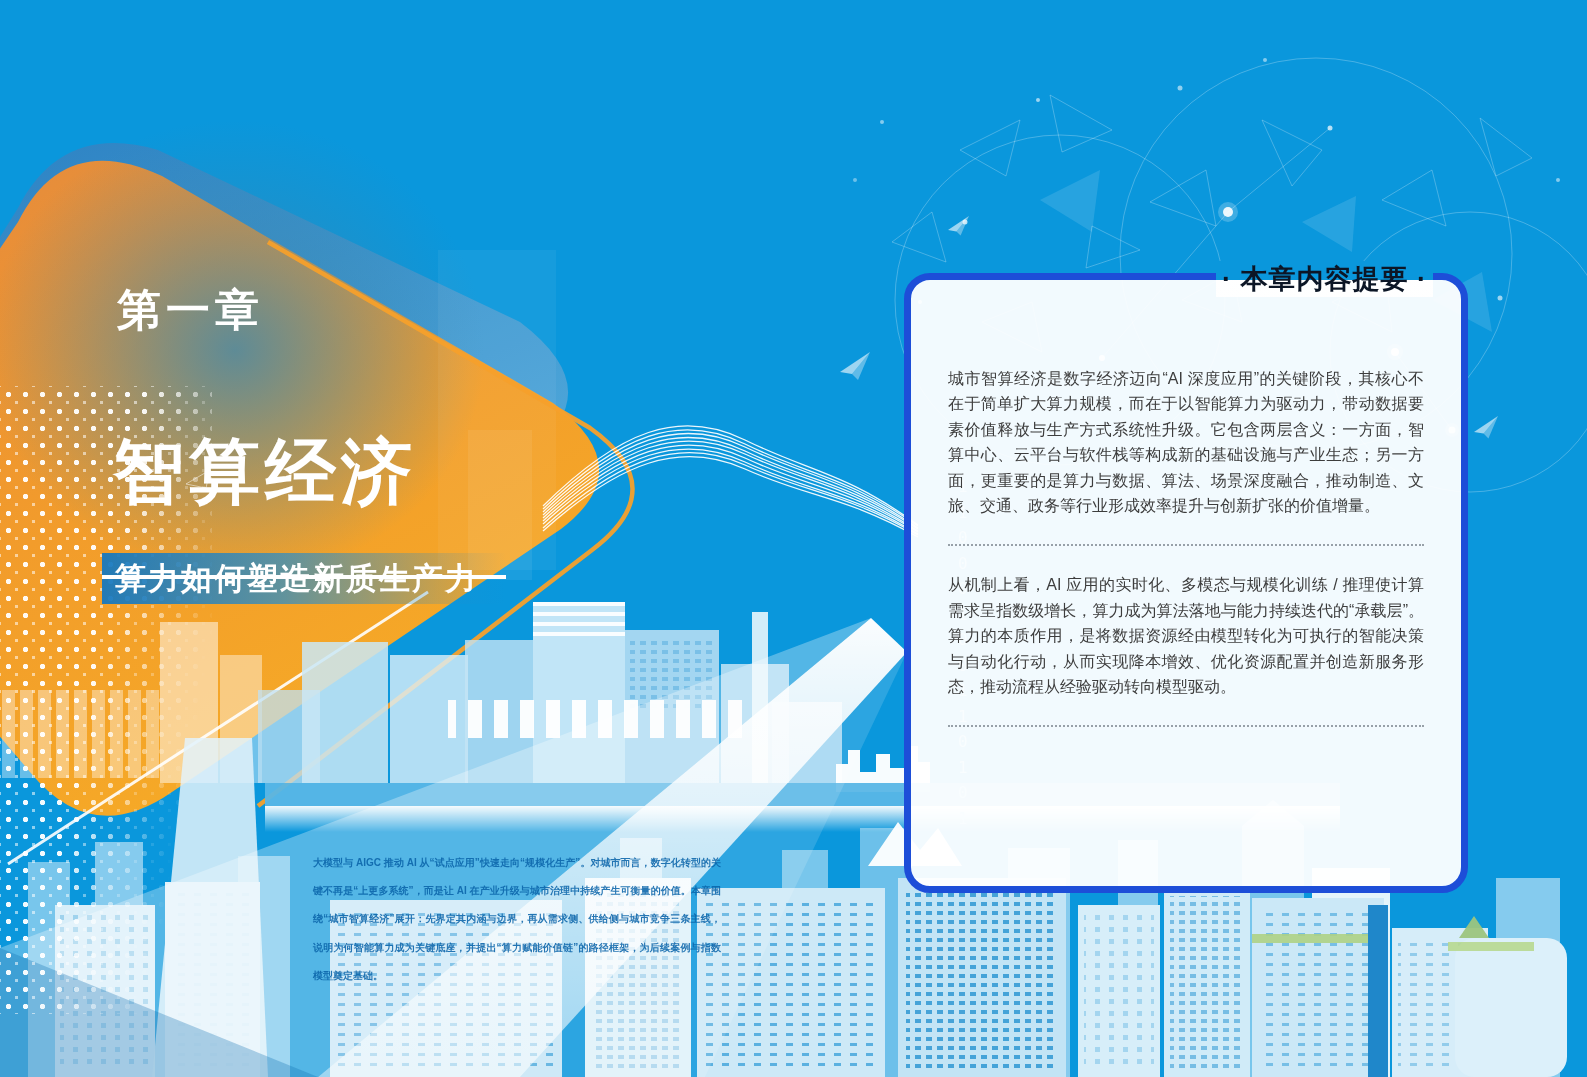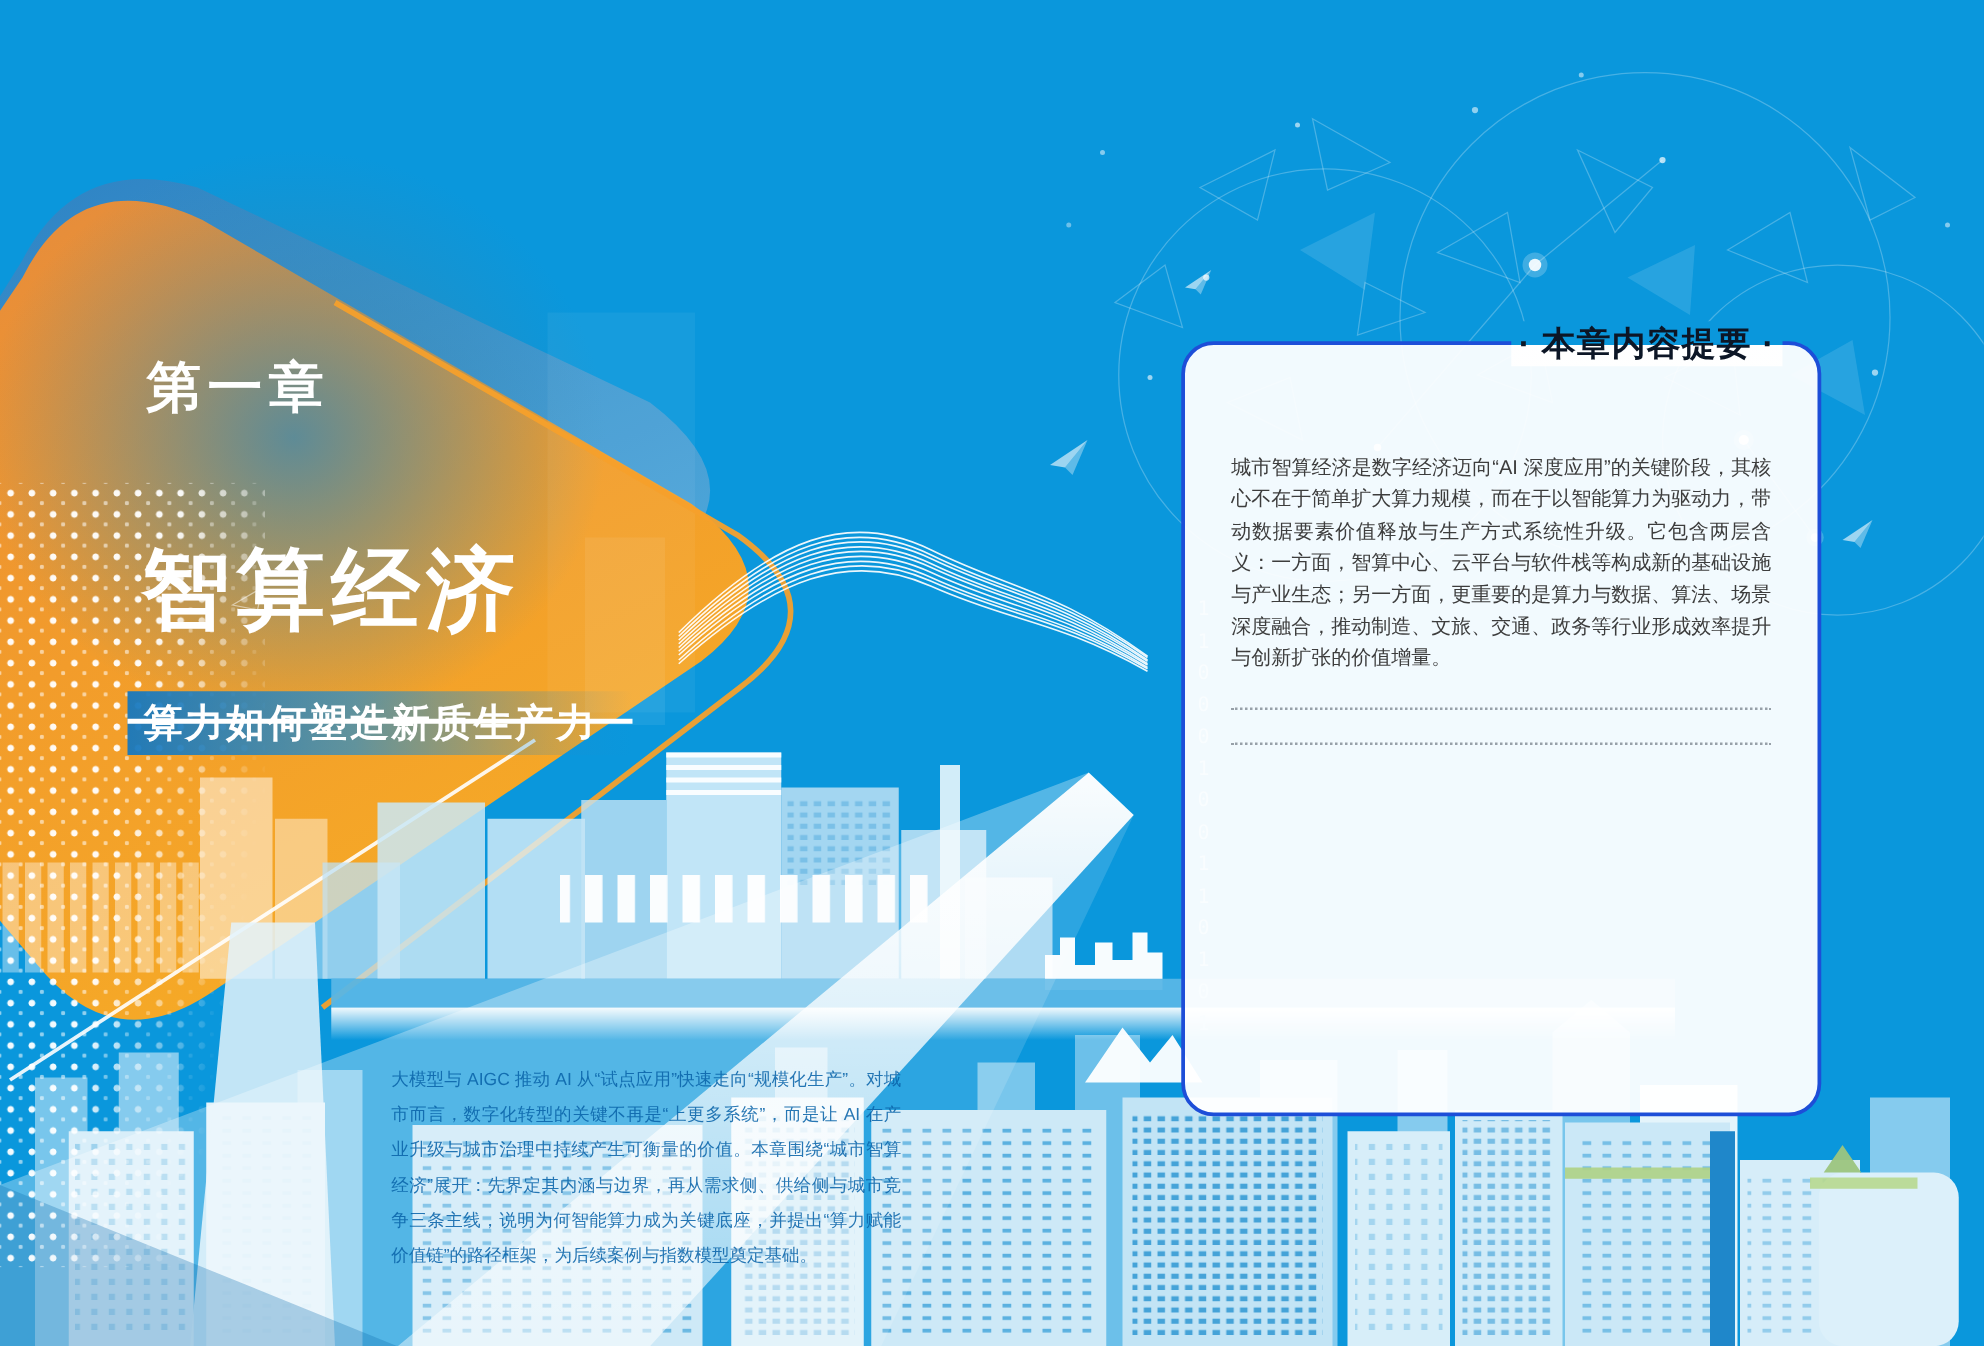--- a/index.html
+++ b/index.html
@@ -19,24 +19,24 @@
   .ch-number{position:absolute;left:117px;top:281px;z-index:4;color:#fff;
              font-size:44px;font-weight:900;letter-spacing:5px;}
   .ch-title{position:absolute;left:113px;top:425px;z-index:4;color:#fff;
             font-size:71px;font-weight:900;letter-spacing:5px;text-align:center;}
   .ch-sub-band{position:absolute;left:102px;top:517px;width:404px;height:51px;z-index:4;
                display:flex;align-items:center;padding-left:13px;box-sizing:border-box;
                background:linear-gradient(90deg,rgba(23,120,190,.95) 0%,rgba(35,140,205,.7) 45%,rgba(35,140,205,0) 100%);margin-top:36px;}
   .ch-sub-band span{color:#fff;font-size:31px;font-weight:900;letter-spacing:2px;white-space:nowrap;}
   .ch-underline{position:absolute;left:102px;top:575px;width:404px;height:4px;background:#fff;z-index:4;}
   .intro{position:absolute;left:313px;top:849px;width:408px;z-index:4;
-         font-size:14px;font-weight:400;line-height:28.2px;color:rgba(10,100,170,.88);
+         font-size:10px;font-weight:700;line-height:28.2px;color:rgba(10,100,170,.88);
          text-align:justify;}
-  .box{position:absolute;left:945px;top:273px;width:512px;height:620px;z-index:5;
-       box-sizing:border-box;border:3px solid #1d4ed8;border-radius:26px;
+  .box{position:absolute;left:904px;top:273px;width:564px;height:620px;z-index:5;
+       box-sizing:border-box;border:7px solid #1d4ed8;border-radius:26px;
        background:rgba(255,255,255,.95);}
   .box-header{position:absolute;top:-19px;right:28px;line-height:36px;padding:0 6px;
               font-size:27px;font-weight:900;color:#0C1626;letter-spacing:1px;white-space:nowrap;
               background:linear-gradient(180deg,#0A97DC 52%,rgba(255,255,255,.97) 52%);}
   .box-body{padding:86px 37px 0 37px;font-size:16px;line-height:25.4px;color:#3D3D3D;
             text-align:justify;font-weight:500;}
   .box-body p{margin:0;}
   .sep{height:0;border-top:2px dotted #97A0A8;margin:26px 0;}
 </style>
 </head>
@@ -263,17 +263,18 @@
   </div>
   <div class="ch-underline"></div>
 
   <div class="intro">大模型与 AIGC 推动 AI 从“试点应用”快速走向“规模化生产”。对城市而言，数字化转型的关键不再是“上更多系统”，而是让 AI 在产业升级与城市治理中持续产生可衡量的价值。本章围绕“城市智算经济”展开：先界定其内涵与边界，再从需求侧、供给侧与城市竞争三条主线，说明为何智能算力成为关键底座，并提出“算力赋能价值链”的路径框架，为后续案例与指数模型奠定基础。</div>
 
   <div class="box">
     <div class="box-header">· 本章内容提要 ·</div>
     <div class="box-body">
       <p>城市智算经济是数字经济迈向“AI 深度应用”的关键阶段，其核心不在于简单扩大算力规模，而在于以智能算力为驱动力，带动数据要素价值释放与生产方式系统性升级。它包含两层含义：一方面，智算中心、云平台与软件栈等构成新的基础设施与产业生态；另一方面，更重要的是算力与数据、算法、场景深度融合，推动制造、文旅、交通、政务等行业形成效率提升与创新扩张的价值增量。</p>
       <div class="sep"></div>
+      <p>从机制上看，AI 应用的实时化、多模态与规模化训练 / 推理使计算需求呈指数级增长，算力成为算法落地与能力持续迭代的“承载层”。算力的本质作用，是将数据资源经由模型转化为可执行的智能决策与自动化行动，从而实现降本增效、优化资源配置并创造新服务形态，推动流程从经验驱动转向模型驱动。</p>
       <div class="sep"></div>
     </div>
   </div>
 
 </div>
 
 </body></html>

